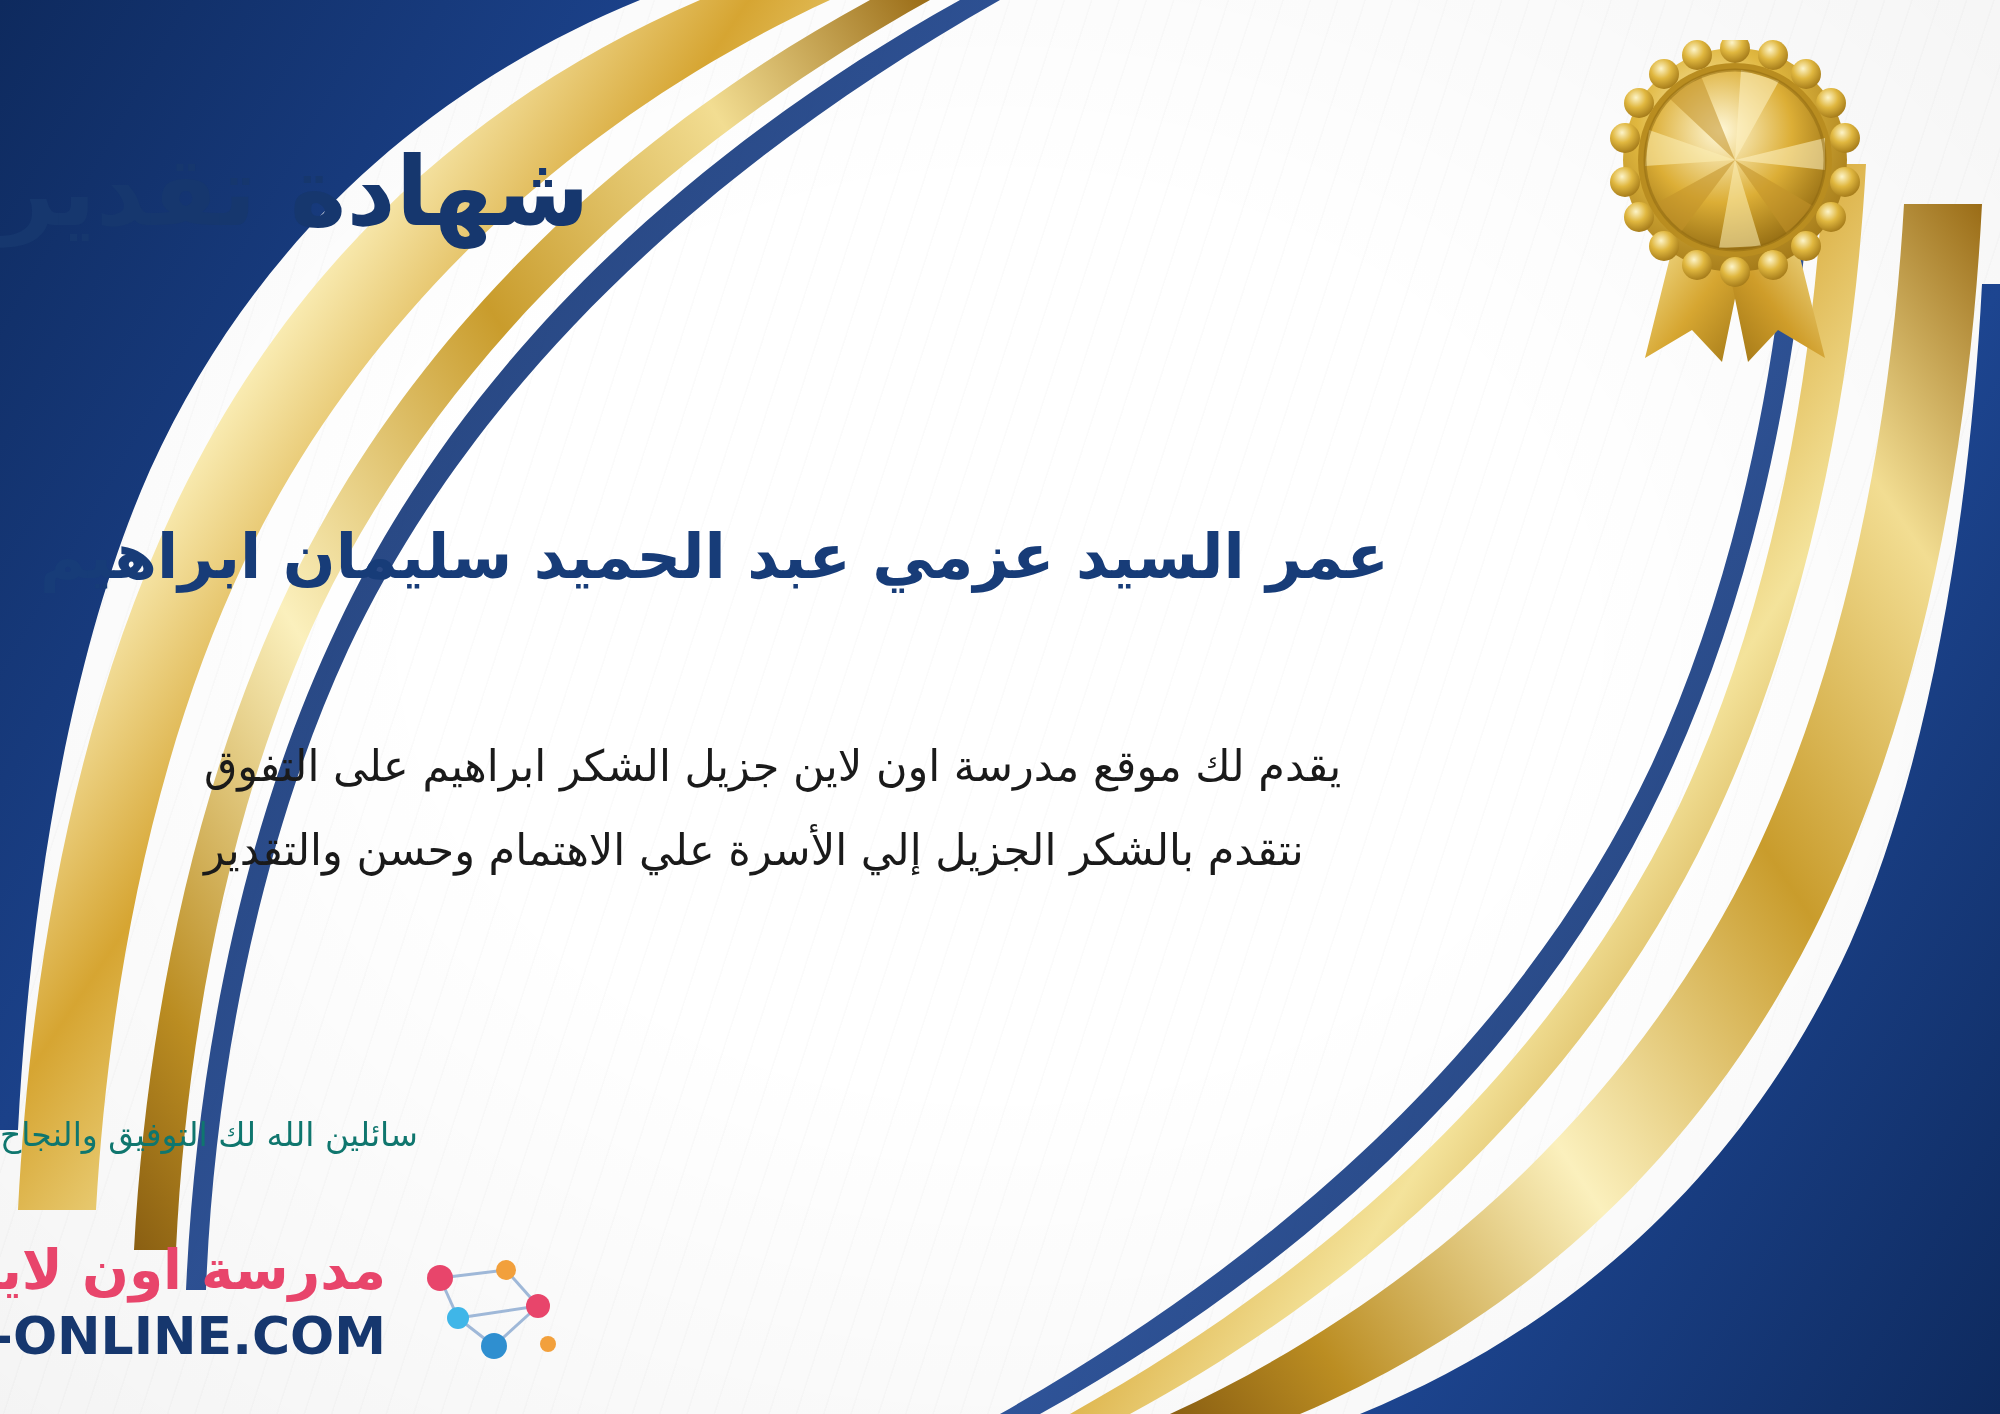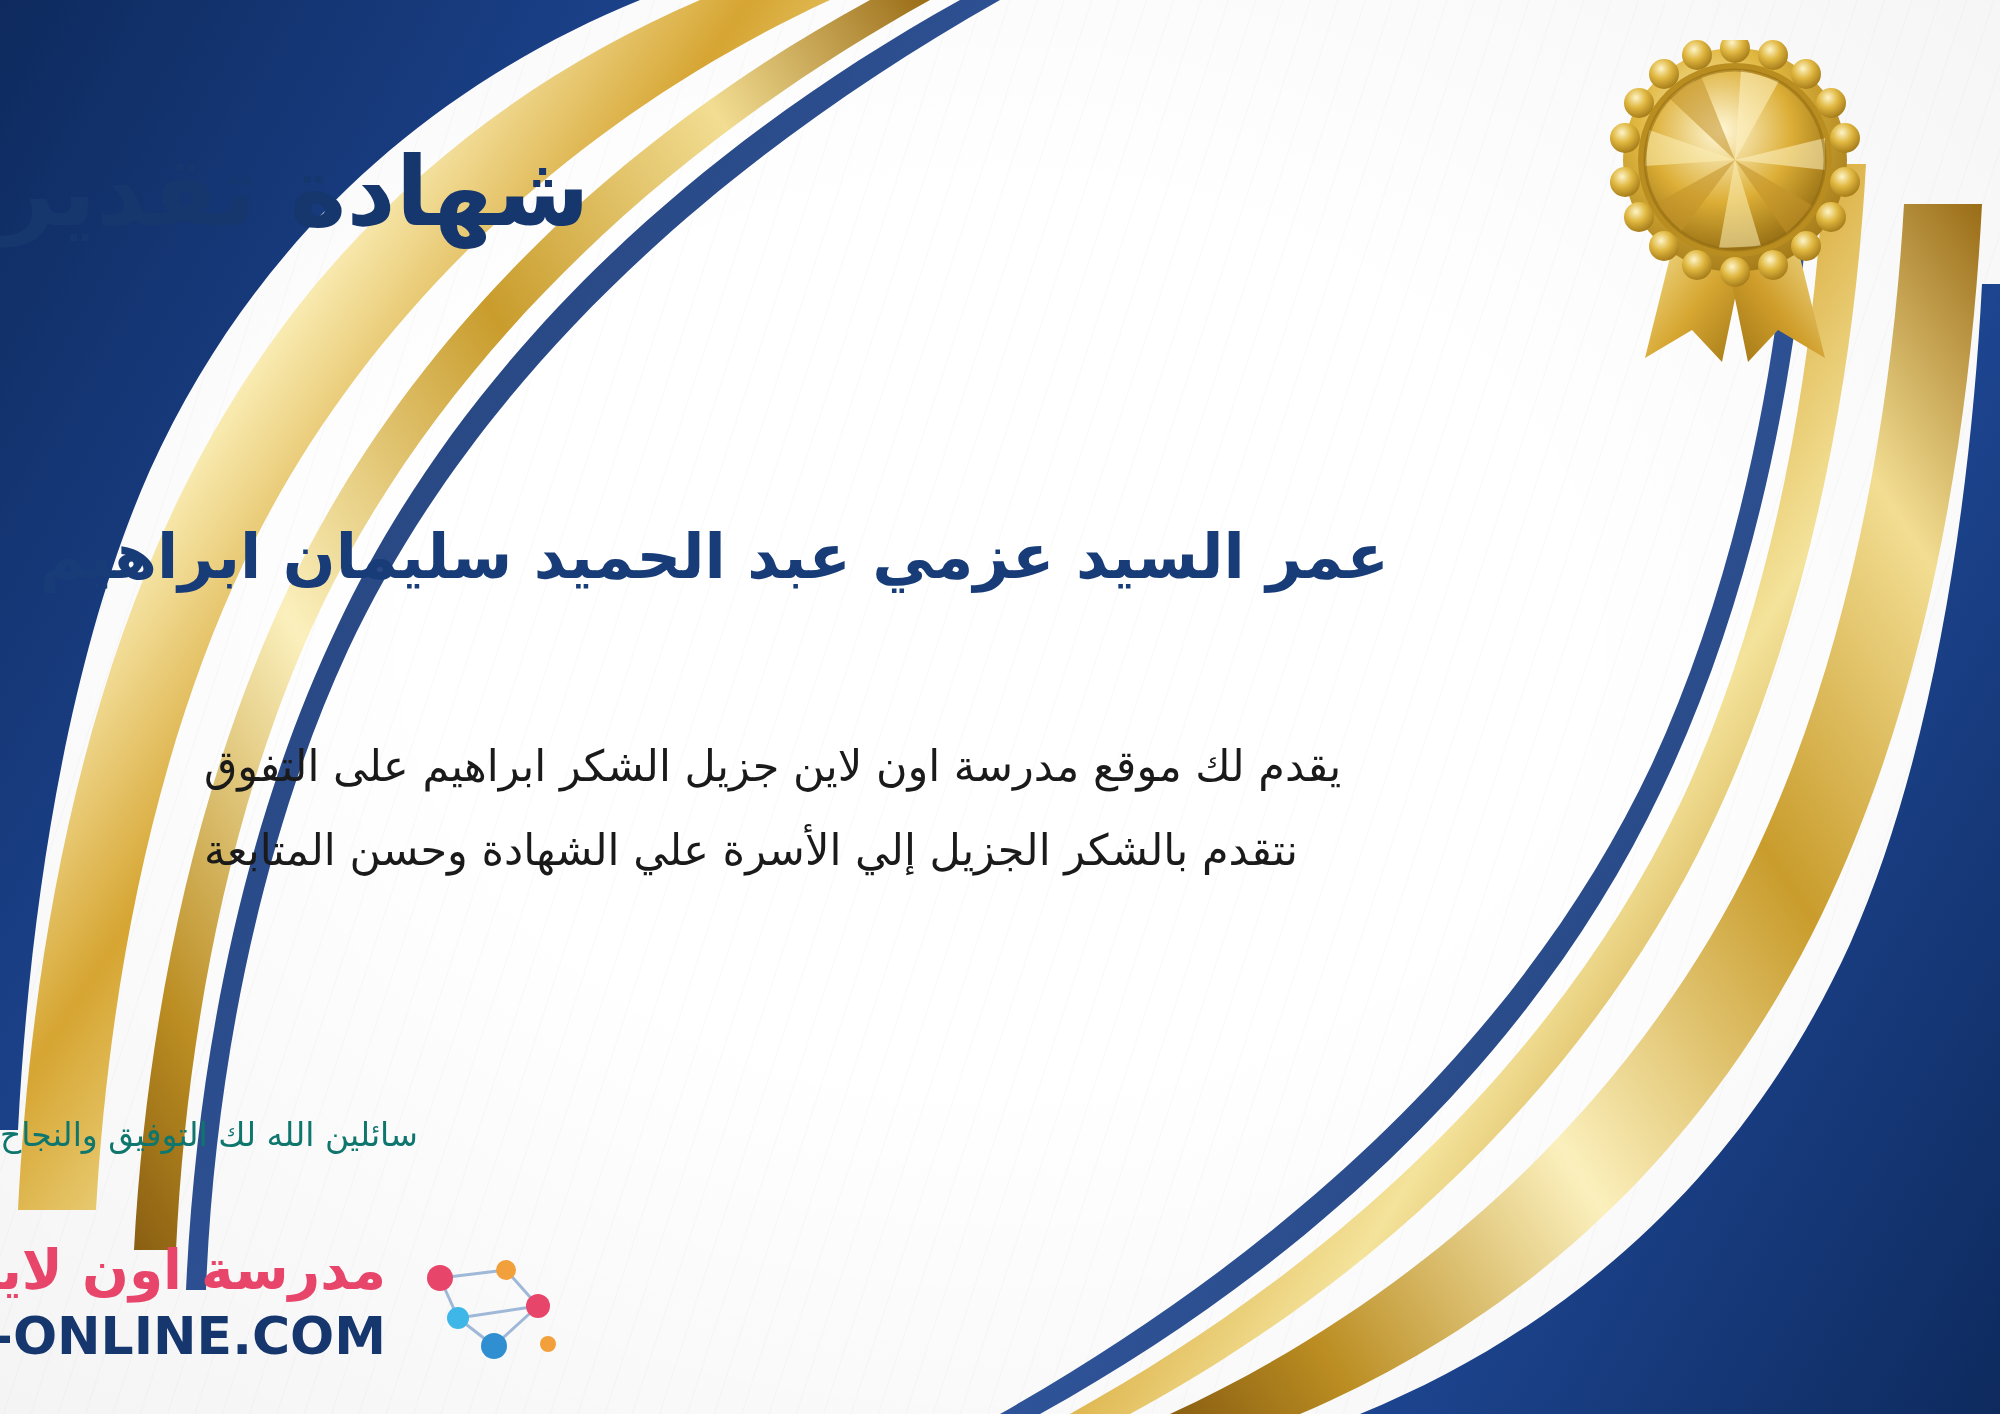--- a/index.html
+++ b/index.html
@@ -304,21 +304,21 @@
   </svg>
 
   <div class="content">
 
     <div class="cert-title">شهادة تقدير</div>
 
     <div class="recipient-name">عمر السيد عزمي عبد الحميد سليمان ابراهيم</div>
 
     <div class="body-text">
       <span class="body-line">يقدم لك موقع مدرسة اون لاين جزيل الشكر  ابراهيم على التفوق</span>
-      <span class="body-line">نتقدم  بالشكر الجزيل إلي الأسرة علي الشهادة وحسن المتابعة</span>
+      <span class="body-line">نتقدم  بالشكر الجزيل إلي الأسرة علي الاهتمام وحسن والتقدير</span>
     </div>
 
     <div class="closing-text">سائلين الله لك التوفيق  والنجاح</div>
   </div>
 
   <div class="brand">
     <div class="brand-ar">مدرسة اون لاين</div>
     <div class="brand-url">MADRSA-ONLINE.COM</div>
     <svg class="brand-mark" viewBox="0 0 180 120">
       <g stroke="#9fb8d8" stroke-width="3" fill="none">

